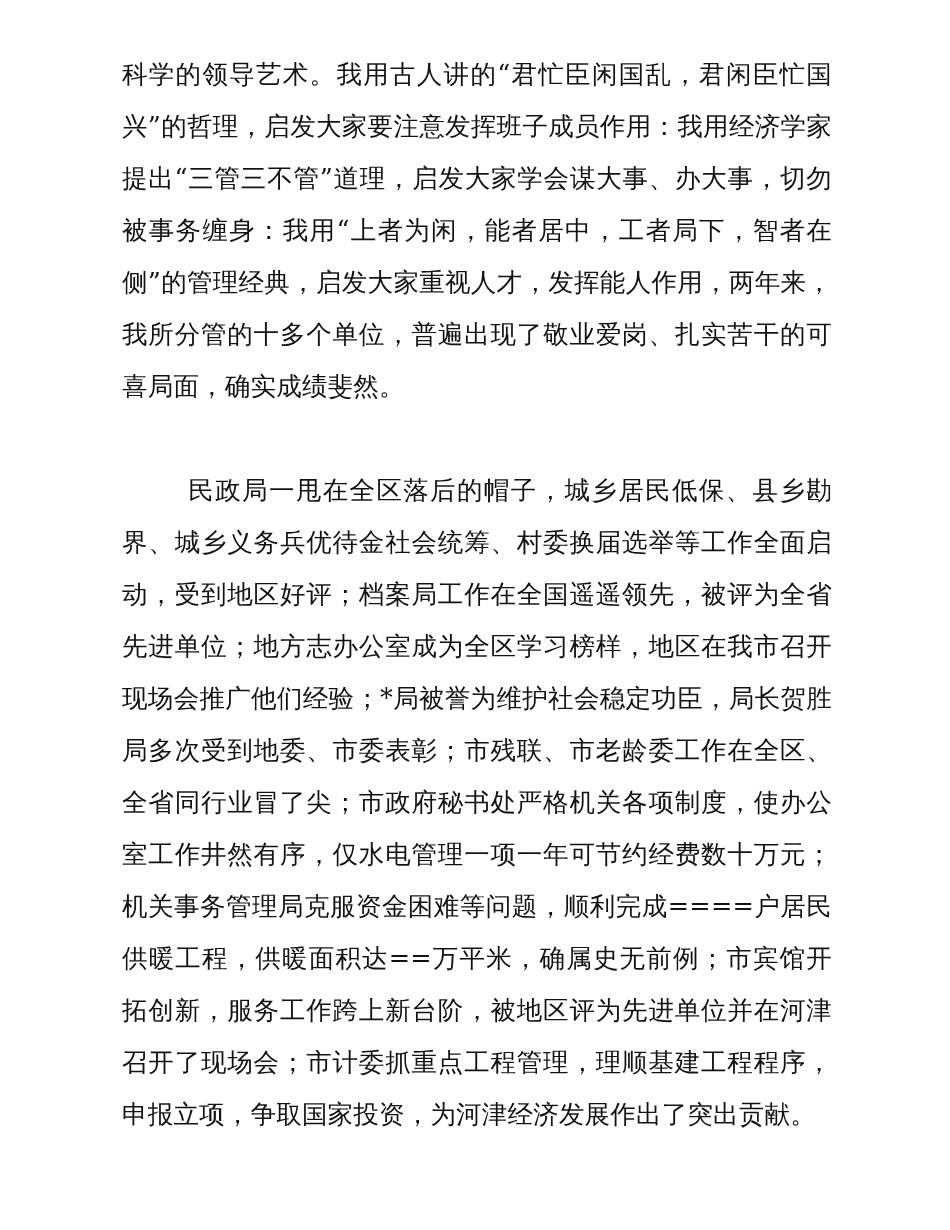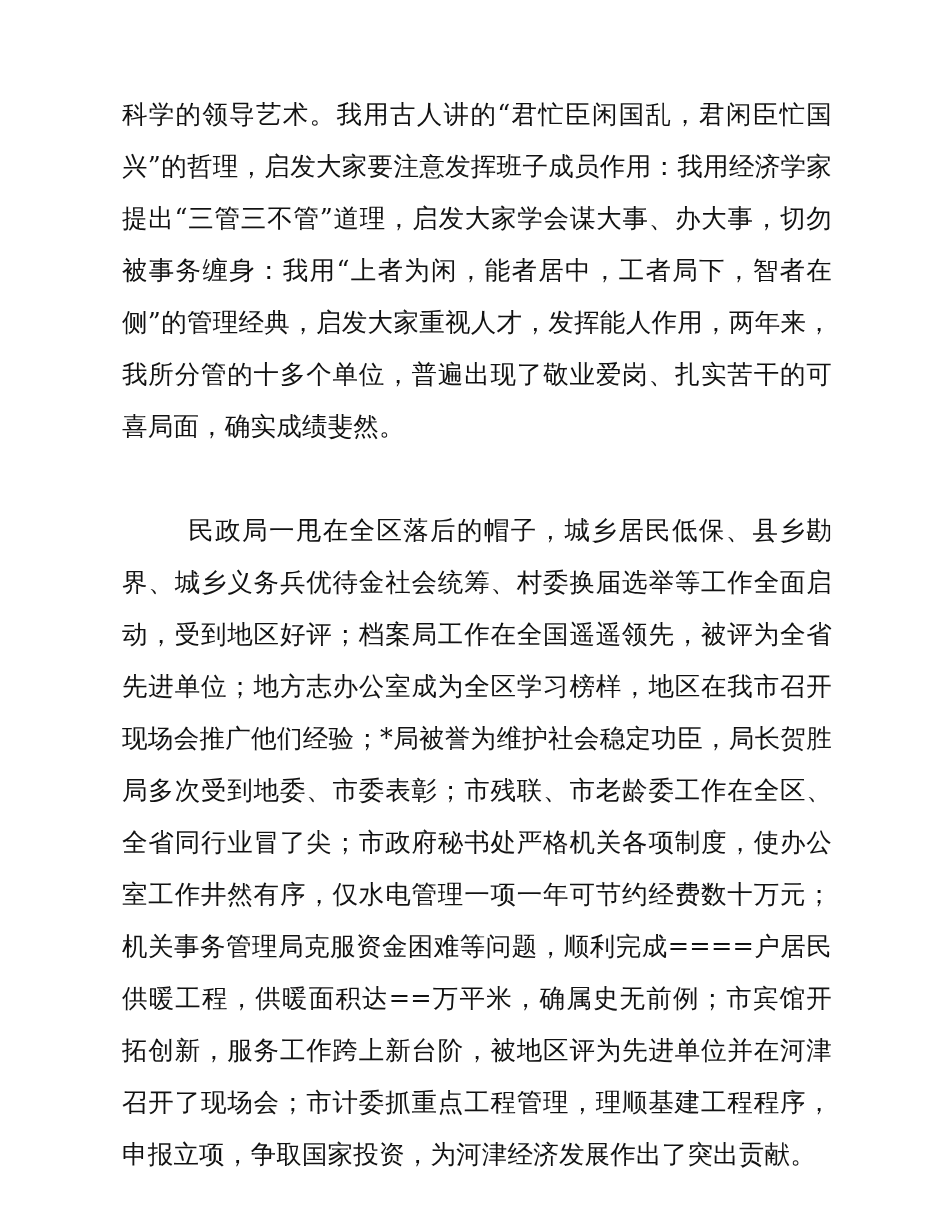--- a/index.html
+++ b/index.html
@@ -12,21 +12,21 @@
     height: 1230px;
     font-family: "DejaVu Serif", "Liberation Serif", serif;
     color: #111111;
     overflow: hidden;
   }
   .page {
     position: relative;
     width: 950px;
     height: 1230px;
     box-sizing: border-box;
-    padding: 88px 118px 60px 122px;
+    padding: 48px 118px 60px 122px;
     background: #ffffff;
   }
   .doc-body {
     font-size: 25.5px;
     line-height: 52px;
     text-align: justify;
     text-justify: inter-ideograph;
     letter-spacing: 0.2px;
     color: #121212;
   }

